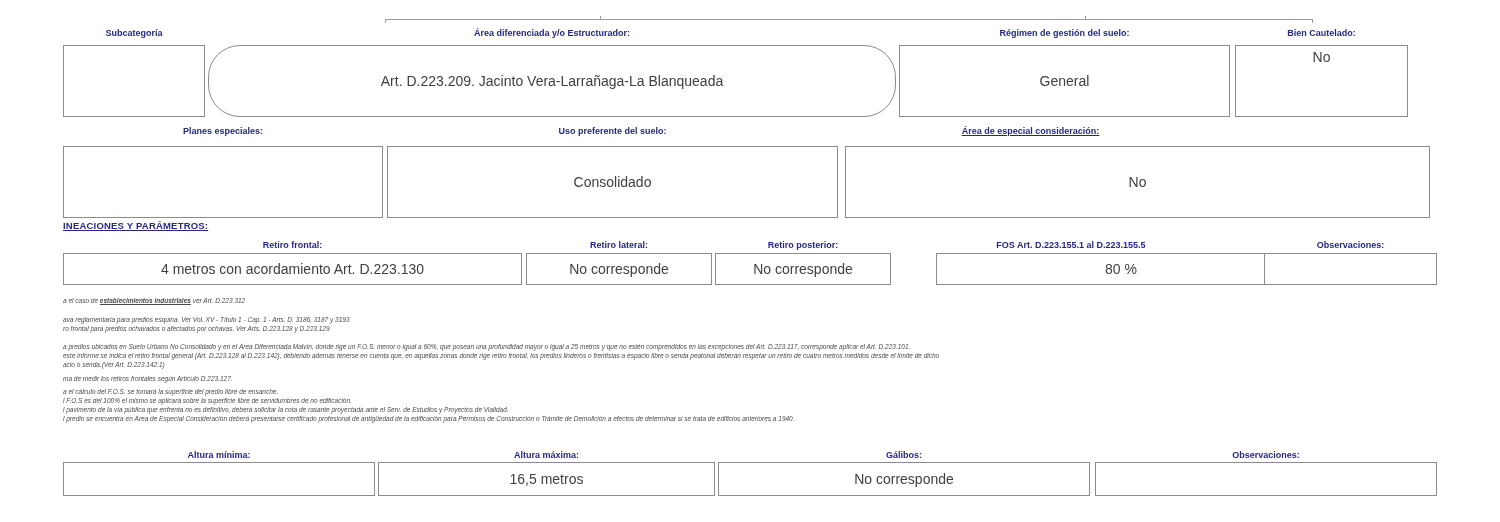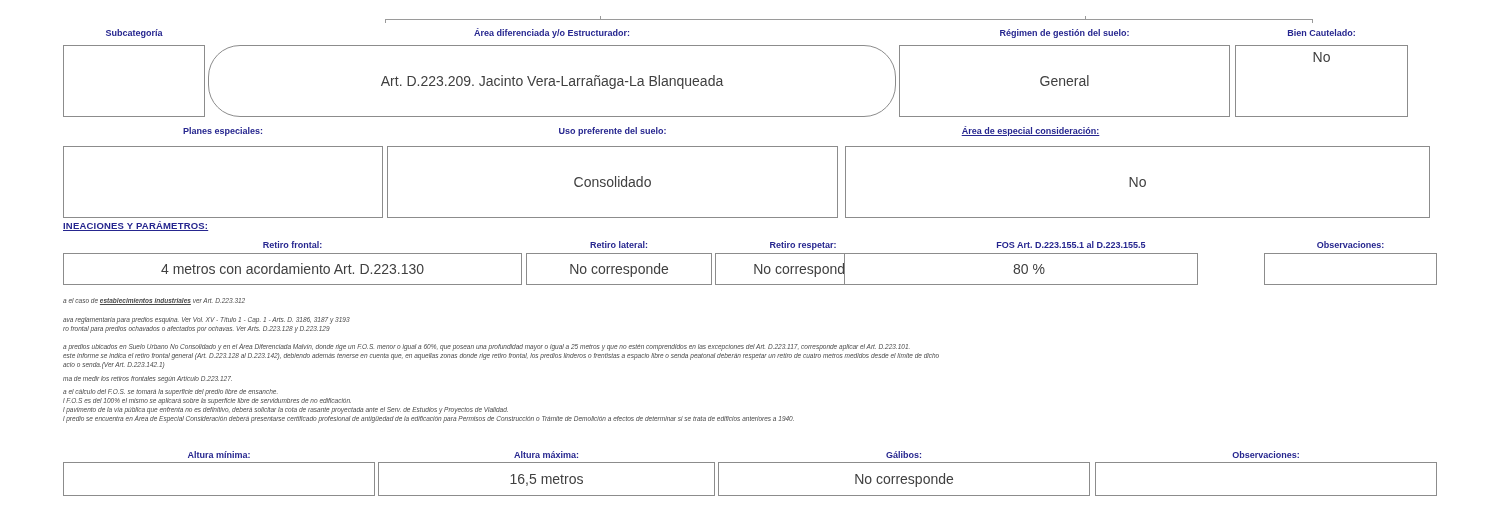--- a/index.html
+++ b/index.html
@@ -119,34 +119,34 @@
     <span>Consolidado</span>
   </div>
   <div class="cell" style="left:845px;top:146px;width:585px;height:72px;">
     <span>No</span>
   </div>
 
   <div class="section-title">INEACIONES Y PARÁMETROS:</div>
 
   <div class="col-label" style="left:63px;top:239px;width:459px;">Retiro frontal:</div>
   <div class="col-label" style="left:526px;top:239px;width:186px;">Retiro lateral:</div>
-  <div class="col-label" style="left:715px;top:239px;width:176px;">Retiro respetar:</div>
+  <div class="col-label" style="left:715px;top:239px;width:176px;">Retiro posterior:</div>
   <div class="col-label" style="left:894px;top:239px;width:354px;">FOS Art. D.223.155.1 al D.223.155.5</div>
   <div class="col-label" style="left:1264px;top:239px;width:173px;">Observaciones:</div>
 
   <div class="cell" style="left:63px;top:253px;width:459px;height:32px;">
     <span>4 metros con acordamiento Art. D.223.130</span>
   </div>
   <div class="cell" style="left:526px;top:253px;width:186px;height:32px;">
     <span>No corresponde</span>
   </div>
   <div class="cell" style="left:715px;top:253px;width:176px;height:32px;">
     <span>No corresponde</span>
   </div>
-  <div class="cell" style="left:844px;top:253px;width:354px;height:32px;padding-left:16px;">
+  <div class="cell" style="left:936px;top:253px;width:354px;height:32px;padding-left:16px;">
     <span>80 %</span>
   </div>
   <div class="cell" style="left:1264px;top:253px;width:173px;height:32px;">
     <span></span>
   </div>
 
   <div class="note-line" style="top:297px;">
     <span>a el caso de </span><span class="note-emph">establecimientos industriales</span><span> ver Art. D.223.312</span>
   </div>
   <div class="note-line" style="top:316px;">ava reglamentaria para predios esquina. Ver Vol. XV - Título 1 - Cap. 1 - Arts. D. 3186, 3187 y 3193</div>

